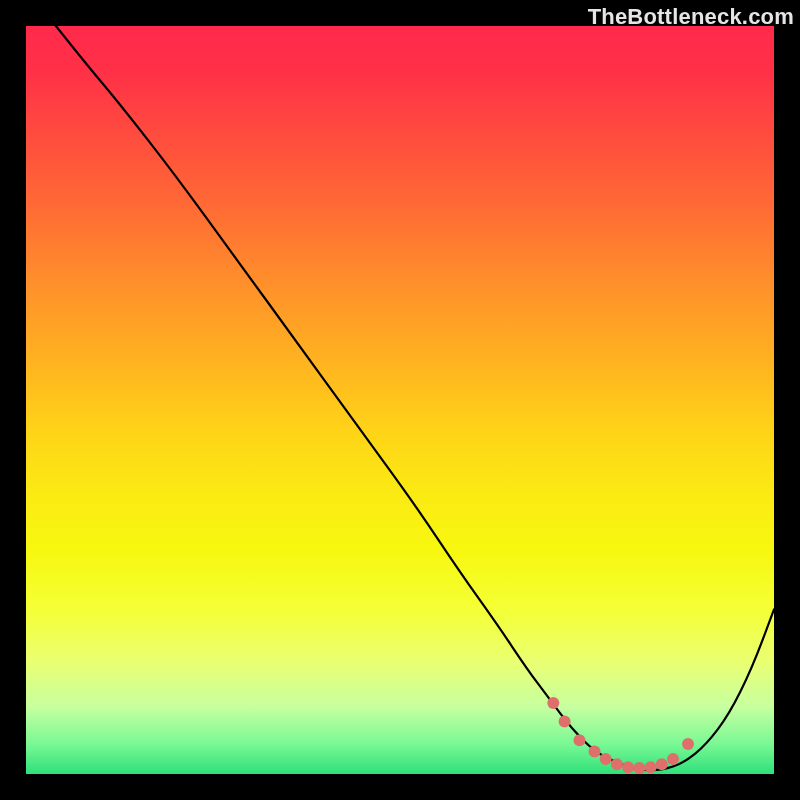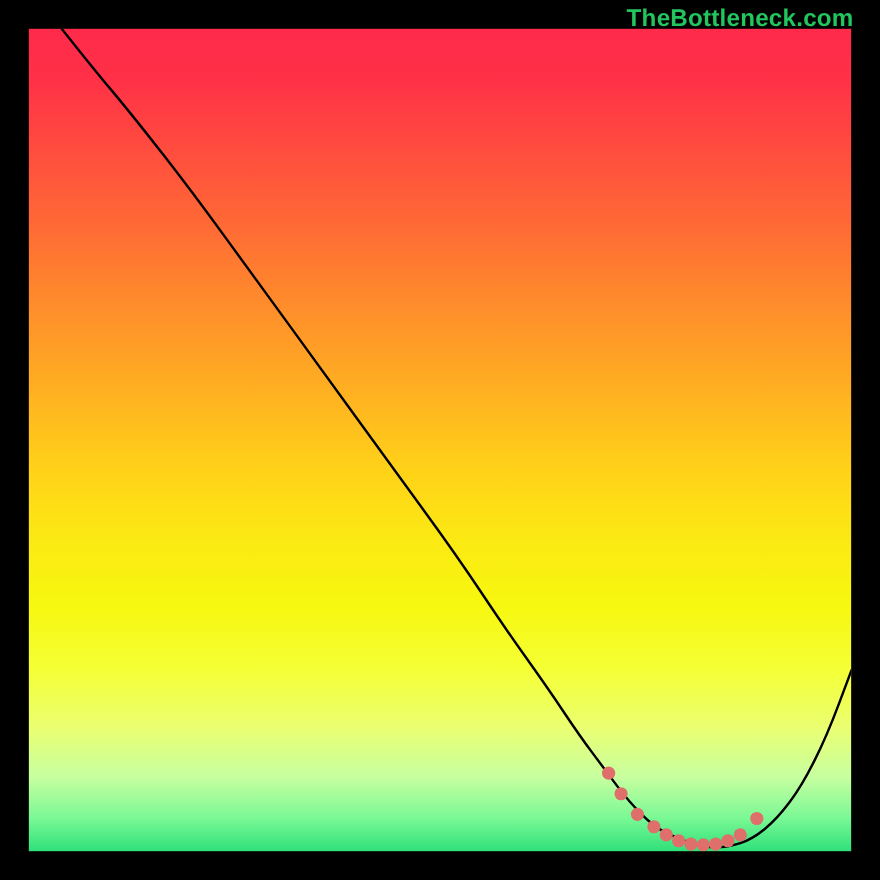--- a/index.html
+++ b/index.html
@@ -13,22 +13,22 @@
   }
   .frame {
     position: relative;
     width: 800px;
     height: 800px;
     background: #000;
   }
   .watermark {
     position: absolute;
     top: 4px;
-    right: 24px;
-    color: #22c55e;
+    right: 6px;
+    color: #e5e5e5;
     font-size: 22px;
     font-weight: 600;
     letter-spacing: 0.2px;
     z-index: 3;
   }
   .plot-area {
     position: absolute;
     left: 26px;
     top: 26px;
     width: 748px;

